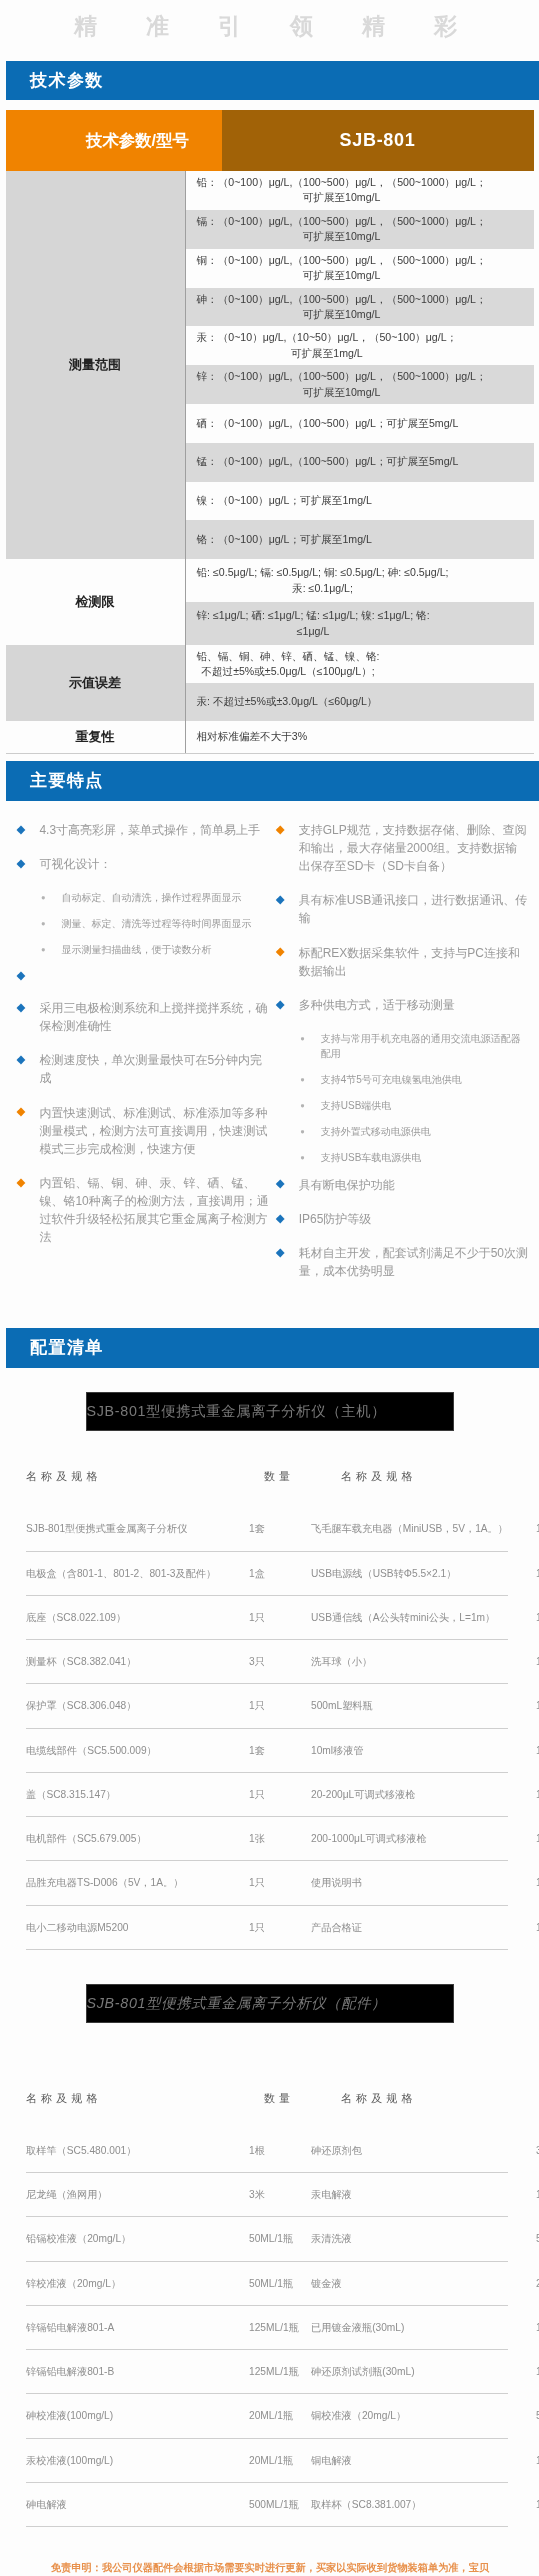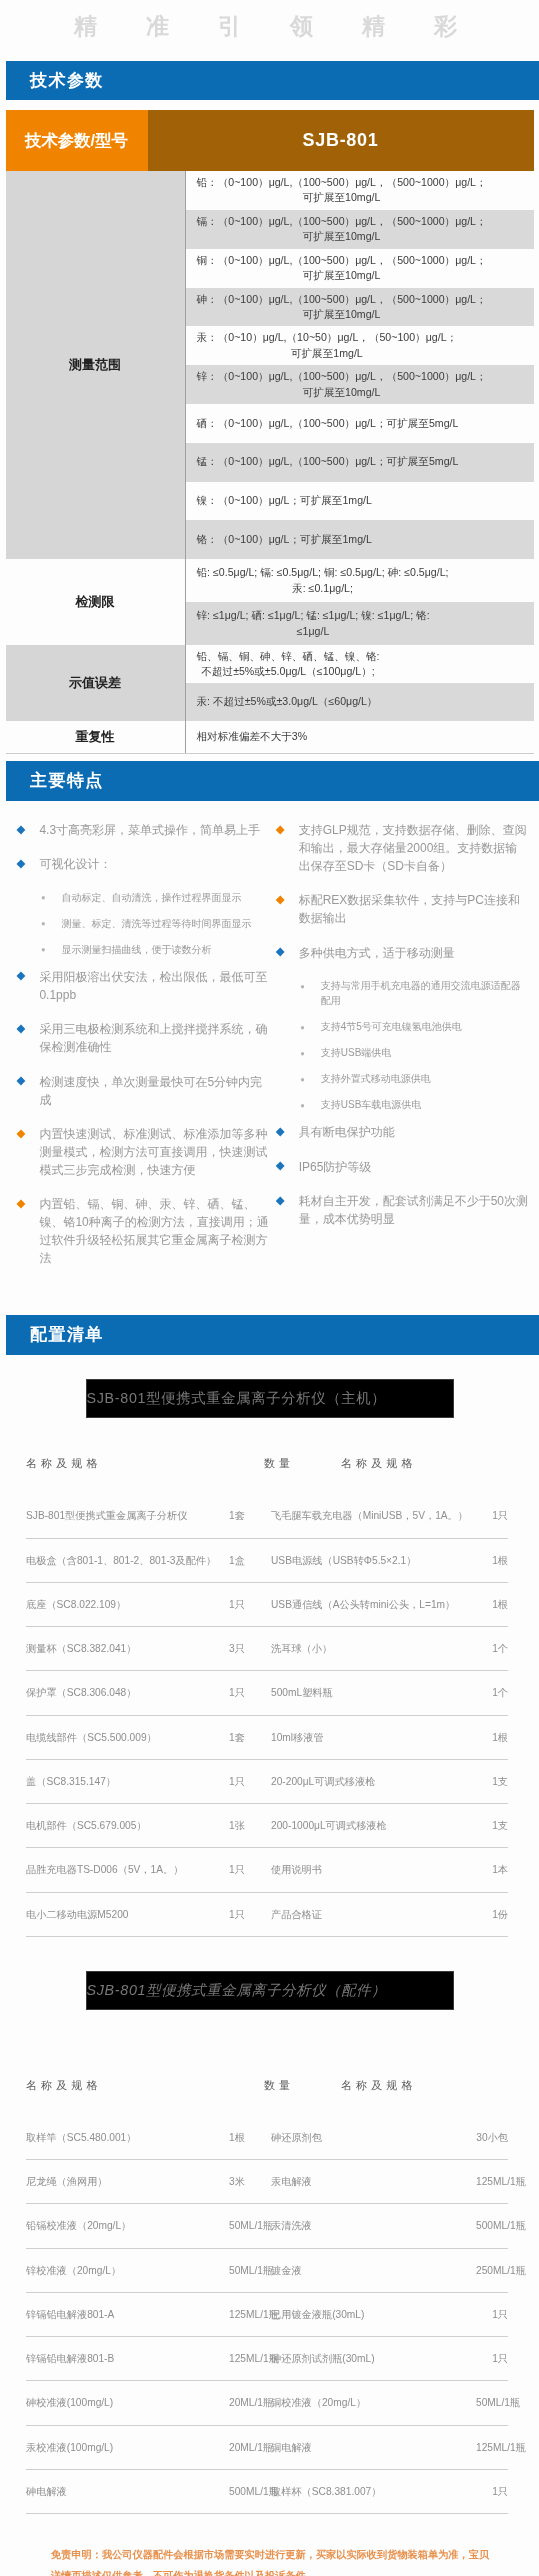--- a/index.html
+++ b/index.html
@@ -21,22 +21,22 @@
   .banner {
     margin:6.8px 0 0 5.5px; background:#0b6cb4; color:#ffffff;
     font-size:17px; font-weight:bold; letter-spacing:1.4px;
     padding:8.2px 0 8.2px 24.6px;
   }
 
   
   .spec-table { margin:9.6px 5.5px 0 5.5px; border-bottom:1.4px solid #cccccc; }
   .spec-header { display:flex; height:61px; }
   .spec-header-left {
-    width:142px; background:#f08300; color:#fff; display:flex;
-    align-items:center; justify-content:center; font-size:16.4px; font-weight:bold;
+    width:168px; background:#f08300; color:#fff; display:flex;
+    align-items:center; justify-content:center; font-size:16.4px; font-weight:bold;padding-left:48px;
   }
   .spec-header-right {
     flex:1; background:#a16207; color:#fff; display:flex;
     align-items:center; justify-content:center; font-size:18px; font-weight:bold;
     letter-spacing:0.7px;
   }
   .spec-group { display:flex; }
   .spec-label {
     width:179px; flex:none; display:flex; align-items:center; justify-content:center;
     font-size:13px; font-weight:bold; color:#222222; text-align:center;
@@ -75,21 +75,21 @@
   .config-header {
     display:grid; grid-template-columns:203px 42px 205px 1fr;
     padding:0 29px 0 26px; margin-top:38px; color:#5a5a5a; font-size:11px;
     letter-spacing:4.1px; font-weight:500;gap:35px;
   }
   .config-header.second { margin-top:68px; }
   .config-rows { padding:0 31px 0 26px; margin-top:8.2px; }
   .config-row {
     display:grid; grid-template-columns:203px 42px 205px 1fr;
     border-bottom:0.7px solid #cfcfcf; padding:15px 0; font-size:10.2px;
-    color:#8e8e8e; align-items:center; line-height:1.3;
+    color:#8e8e8e; align-items:center; line-height:1.3;gap:20px;
   }
   .c-qty { white-space:nowrap; }
   .c-qty.right { text-align:right; }
 
   
   .disclaimer {
     margin:31px 48px 0 51px; color:#e8914c; font-size:10.2px;
     font-weight:600; line-height:2.0;
   }
 </style>
@@ -190,21 +190,20 @@
           <span class="feature-text">测量、标定、清洗等过程等待时间界面显示</span>
         </div>
 
         <div class="feature-item sub">
           <span class="bullet dot"></span>
           <span class="feature-text">显示测量扫描曲线，便于读数分析</span>
         </div>
 
         <div class="feature-item">
           <span class="bullet diamond-blue"></span>
-          <span class="feature-text">采用阳极溶出伏安法，检出限低，最低可至0.1ppb</span>
         </div>
 
         <div class="feature-item">
           <span class="bullet diamond-blue"></span>
           <span class="feature-text">采用三电极检测系统和上搅拌搅拌系统，确保检测准确性</span>
         </div>
 
         <div class="feature-item">
           <span class="bullet diamond-blue"></span>
           <span class="feature-text">检测速度快，单次测量最快可在5分钟内完成</span>
@@ -220,20 +219,24 @@
           <span class="feature-text">内置铅、镉、铜、砷、汞、锌、硒、锰、镍、铬10种离子的检测方法，直接调用；通过软件升级轻松拓展其它重金属离子检测方法</span>
         </div>
       </div>
     <div class="feature-col">
 
         <div class="feature-item">
           <span class="bullet diamond-orange"></span>
           <span class="feature-text">支持GLP规范，支持数据存储、删除、查阅和输出，最大存储量2000组。支持数据输出保存至SD卡（SD卡自备）</span>
         </div>
 
+        <div class="feature-item">
+          <span class="bullet diamond-blue"></span>
+          <span class="feature-text">具有标准USB通讯接口，进行数据通讯、传输</span>
+        </div>
 
         <div class="feature-item">
           <span class="bullet diamond-orange"></span>
           <span class="feature-text">标配REX数据采集软件，支持与PC连接和数据输出</span>
         </div>
 
         <div class="feature-item">
           <span class="bullet diamond-blue"></span>
           <span class="feature-text">多种供电方式，适于移动测量</span>
         </div>

